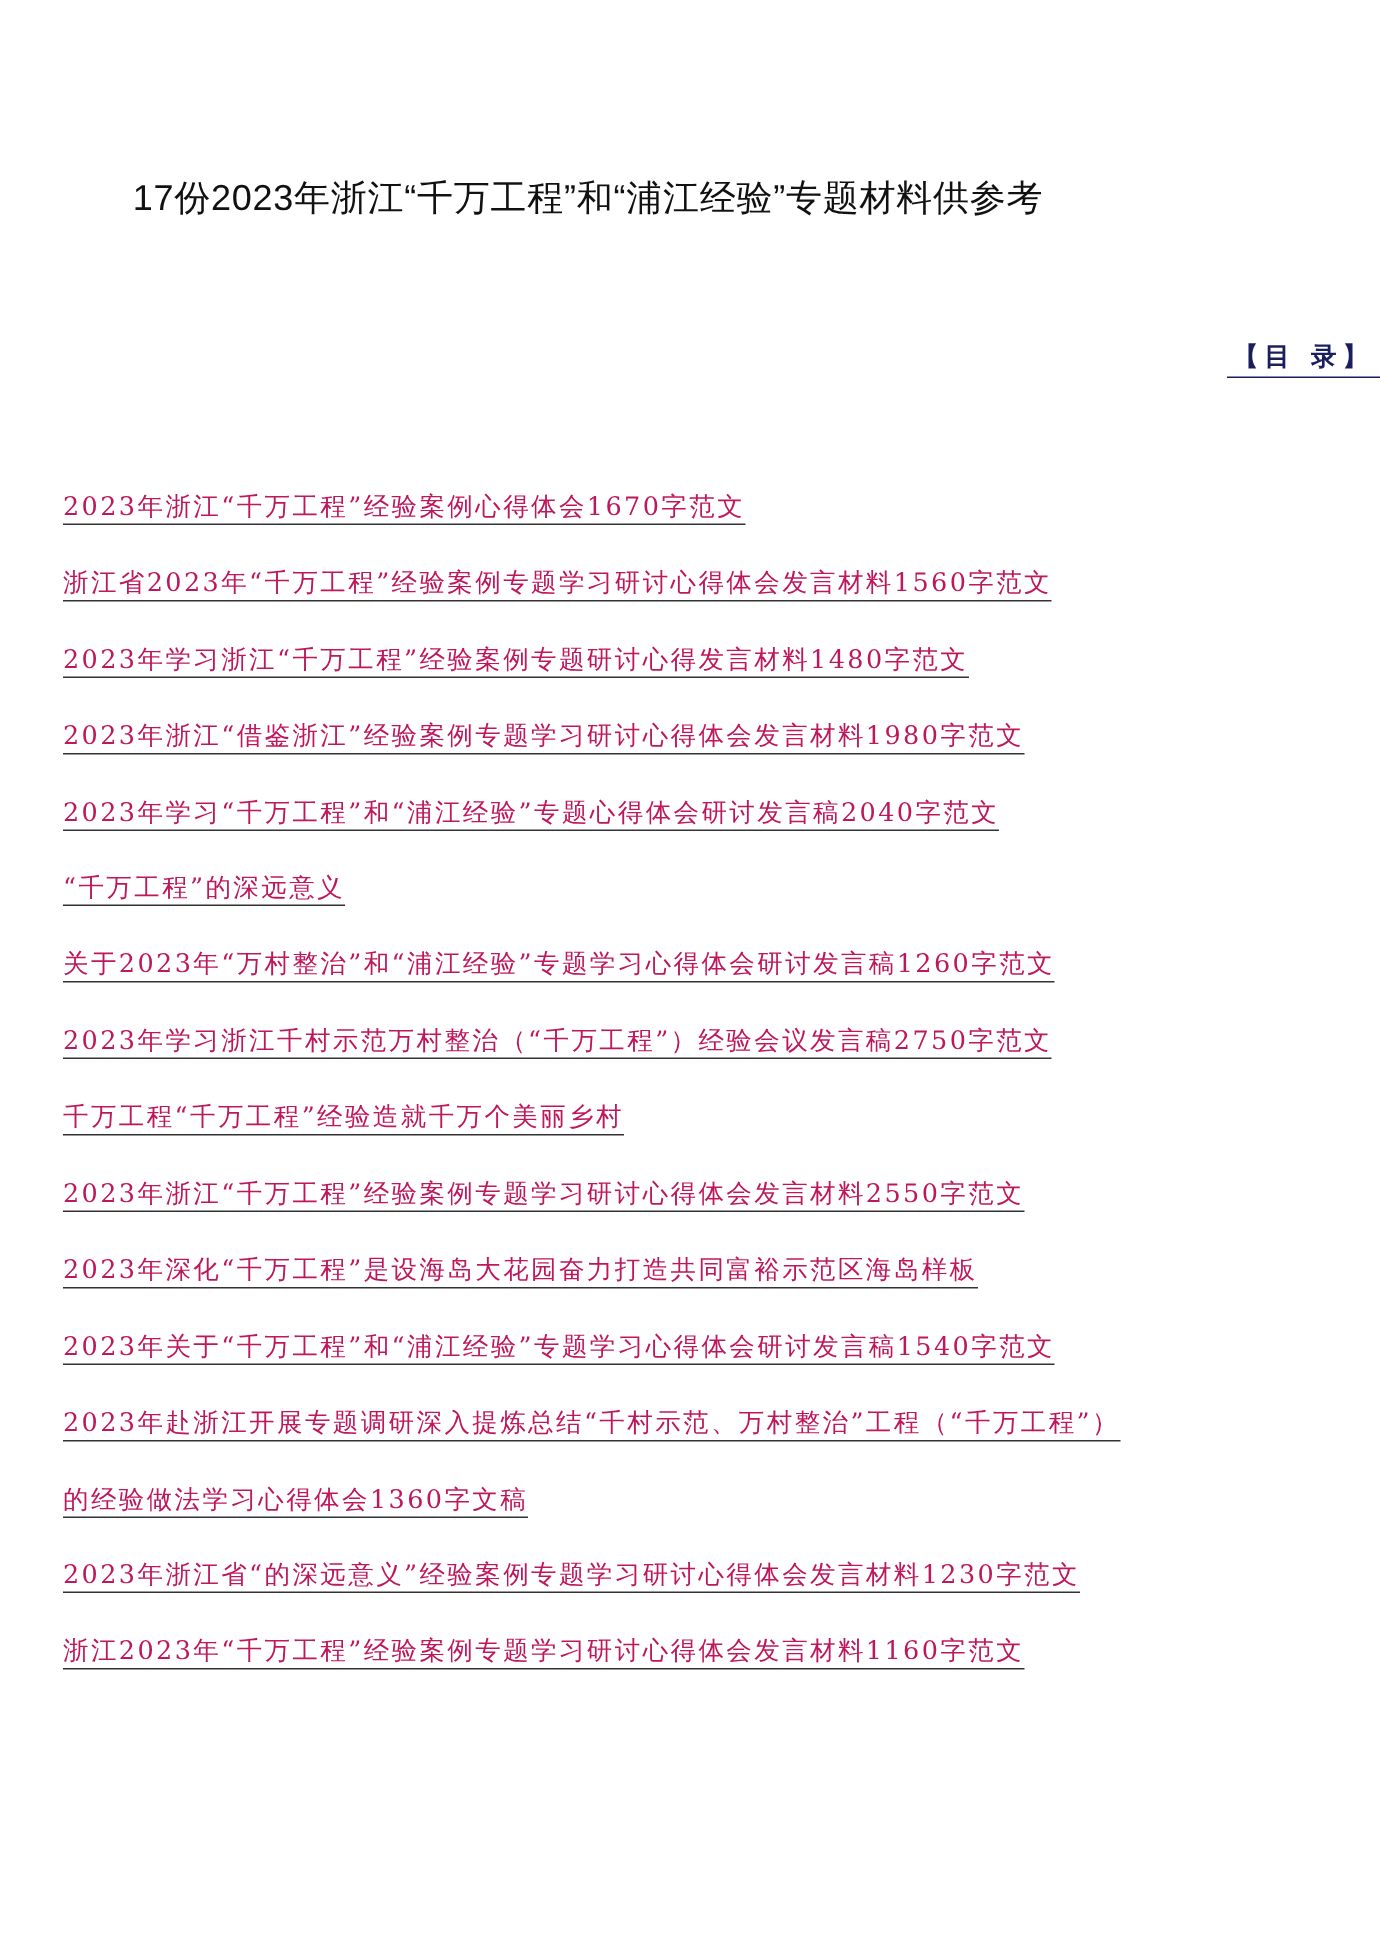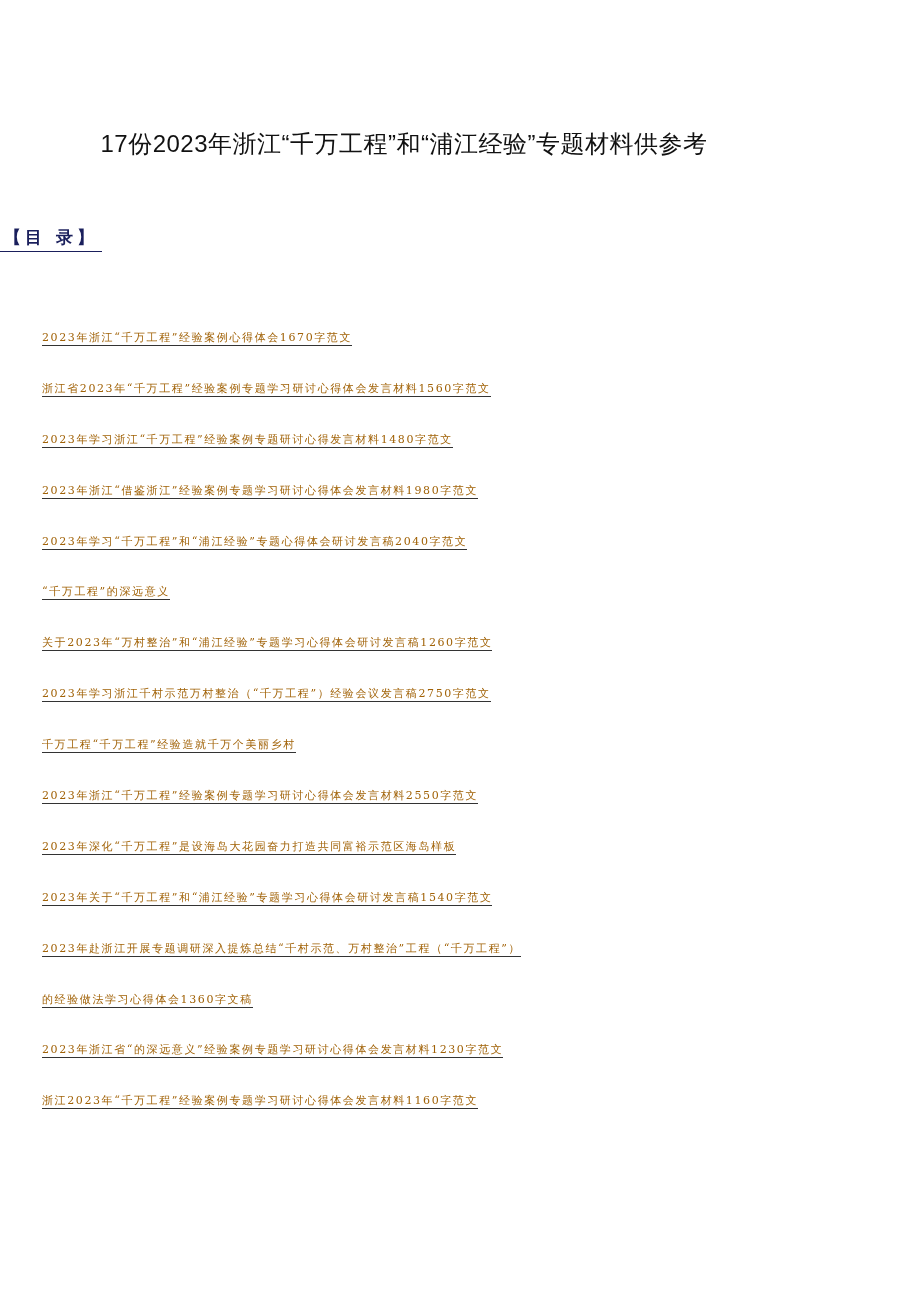--- a/index.html
+++ b/index.html
@@ -1,34 +1,34 @@
 <!DOCTYPE html>
 <html><head>
 <meta charset="utf-8">
 <style>
   html, body { margin: 0; padding: 0; background: #ffffff; }
   body { width: 920px; height: 1301px; position: relative; overflow: hidden; }
   .page-title {
     position: absolute; left: 0; top: 116px; width: 728px; text-align: center;
     font-family: "Liberation Sans", "DejaVu Sans", sans-serif;
-    font-size: 24px; color: #111; letter-spacing: 0.5px; margin: 12px; font-weight: normal; padding-left: 28px;
+    font-size: 24px; color: #111; letter-spacing: 0.5px; margin: 0; font-weight: normal; padding-left: 28px;
   }
   .toc-heading {
-    position: absolute; left: 0; top: 226px; width: 920px; text-align: left;
+    position: absolute; left: 0; top: 226px; width: 920px; text-align: right;
     font-family: "DejaVu Serif", serif; font-size: 17px; color: #1a1f5c; font-weight: bold;
   }
   .toc-heading span {
     display: inline-block; border-bottom: 1.5px solid #1a1f5c; padding: 0 4px 2px 4px;
     letter-spacing: 4px;
   }
   .toc-list { position: absolute; left: 42px; top: 326px; margin: 0; padding: 0; list-style: none; }
   .toc-item {
     height: 50.9px; line-height: 24px;
     font-family: "DejaVu Serif", "Liberation Serif", serif;
-    font-size: 11px; color: #a16207; letter-spacing: 1.6px;
+    font-size: 17px; color: #be185d; letter-spacing: 1.6px;
   }
   .toc-item a {
     color: inherit; text-decoration: none; border-bottom: 1.5px solid #333;
     padding-bottom: 1px; cursor: pointer;
   }
 </style>
 </head>
 <body>
 
 <h1 class="page-title">17份2023年浙江“千万工程”和“浦江经验”专题材料供参考</h1>

